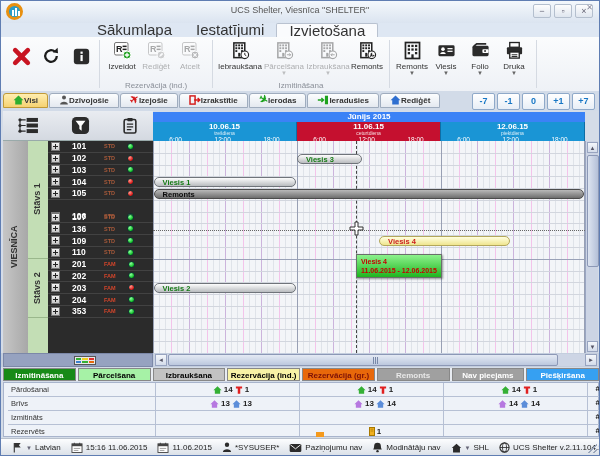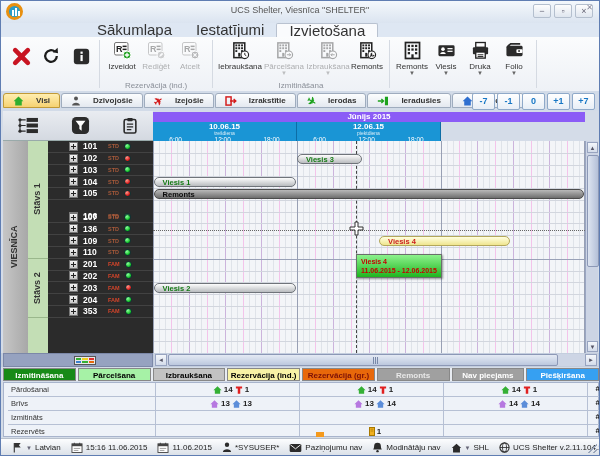--- a/index.html
+++ b/index.html
@@ -23,41 +23,41 @@
   .ribbon-group{position:relative;display:flex;flex-direction:column;padding:2px 4px 0;}
   .ribbon-group-row{display:flex;gap:2px;}
   .ribbon-btn{display:flex;flex-direction:column;align-items:center;width:42px;padding-top:2px;}
   .ribbon-btn.narrow{width:32px;}
   .ribbon-btn .lbl{font-size:8px;color:#333;margin-top:2px;white-space:nowrap;}
   .ribbon-btn .caret{font-size:6px;color:#666;line-height:4px;}
   .ribbon-btn.disabled{opacity:.38;filter:grayscale(1);}
   .ribbon-group-label{text-align:center;font-size:8px;color:#8a8f98;margin-top:auto;padding:2px 0 1px;}
   
   #filterbar{position:absolute;left:0;top:90px;width:100%;height:20px;background:#d2dbe8;display:flex;align-items:flex-start;padding:2px 0 0 2px;box-sizing:border-box;}
-  .ftab{display:flex;align-items:flex-start;gap:12px;font-size:8px;font-weight:bold;color:#333;background:linear-gradient(#fcfdfe,#e4e9f0);border:1px solid #9facbe;border-radius:3px 3px 0 0;padding:2px 9px;margin-right:1px;height:15px;box-sizing:border-box;}
+  .ftab{display:flex;align-items:flex-end;gap:0;font-size:8px;font-weight:bold;color:#333;background:linear-gradient(#fcfdfe,#e4e9f0);border:1px solid #9facbe;border-radius:3px 3px 0 0;padding:2px 9px;margin-right:1px;height:15px;box-sizing:border-box;}
   .ftab.active{background:linear-gradient(#ffeeb0,#f6d272);border-color:#c19a37;}
   #paging{position:absolute;right:4px;top:92px;display:flex;gap:2px;}
   .pagebtn{width:21px;height:15px;background:linear-gradient(#ffffff,#e8eef6);border:1px solid #8fa9c9;border-radius:2px;color:#1877c5;font-size:9px;font-weight:bold;text-align:center;line-height:14px;}
   
-  #monthbar{position:absolute;left:152px;top:111px;width:432px;height:10px;background:#8b5cf6;color:#fff;font-size:8px;font-weight:bold;text-align:center;line-height:10px;}
+  #monthbar{position:absolute;left:152px;top:111px;width:432px;height:10px;background:#3b82f6;color:#fff;font-size:8px;font-weight:bold;text-align:center;line-height:10px;}
   #dayrow{position:absolute;left:152px;top:121px;width:432px;height:19px;display:flex;}
   .daycell{width:144px;box-sizing:border-box;border-right:1px solid #0d6da5;color:#fff;background:#1a95d5;text-align:center;overflow:hidden;}
   .daycell.current{background:#c5102f;}
   .daycell .d{font-size:8px;font-weight:bold;line-height:8px;margin-top:1px;}
   .daycell .wd{font-size:5px;line-height:4px;opacity:.85;}
   .daycell .times{display:flex;justify-content:space-around;font-size:6.5px;line-height:7px;margin-top:1px;}
   
   #left-header{position:absolute;left:2px;top:110px;width:150px;height:30px;background:linear-gradient(#e9ecf1,#d4d9e1);border-bottom:1px solid #9aa;display:flex;align-items:center;justify-content:space-between;padding:0 14px;box-sizing:border-box;}
   #hotel-strip{position:absolute;left:2px;top:140px;width:25px;height:212px;background:linear-gradient(90deg,#c6c6c6,#a8a8a8);border-right:1px solid #888;}
   .vtext{writing-mode:vertical-rl;transform:rotate(180deg);font-size:9px;font-weight:bold;color:#333;position:absolute;left:6px;top:0;height:100%;text-align:center;}
   #floor-strip{position:absolute;left:27px;top:140px;width:20px;height:212px;background:#c3deb5;}
   .floorcell{position:absolute;left:0;width:100%;border-bottom:1px solid #9ab78c;box-sizing:border-box;}
   .floorcell .vtext{left:4px;}
   #room-rows{position:absolute;left:47px;top:140px;width:105px;height:212px;background:#2b2b2b;}
-  .roomrow{position:absolute;left:0;width:100%;display:flex;align-items:center;gap:5px;border-bottom:1px solid #424242;box-sizing:border-box;padding-left:21px;}
+  .roomrow{position:absolute;left:0;width:100%;display:flex;align-items:center;gap:12px;border-bottom:1px solid #424242;box-sizing:border-box;padding-left:3px;}
   .plusbox{width:7px;height:7px;background:linear-gradient(#f2f2f2,#c8c8c8);border:1px solid #777;position:relative;flex:none;}
   .plusbox::before,.plusbox::after{content:"";position:absolute;background:#222;}
   .plusbox::before{left:1px;right:1px;top:3px;height:1px;}
   .plusbox::after{top:1px;bottom:1px;left:3px;width:1px;}
   .roomnum{font-size:8.5px;font-weight:bold;color:#fff;width:20px;}
   .roomtype{font-size:5.5px;font-weight:bold;}
   .dot{width:7px;height:7px;border-radius:50%;flex:none;border:1px solid #133;box-sizing:border-box;}
   .dot.green{background:radial-gradient(circle at 35% 30%,#8effa0,#0ebd22 70%);}
   .dot.red{background:radial-gradient(circle at 35% 30%,#ff9a8e,#d41111 70%);}
   
@@ -324,39 +324,39 @@
                   <rect x="11" y="7.4" width="5.4" height="1.3" fill="#fff"></rect>
                   <rect x="11" y="10.2" width="5.4" height="1.3" fill="#fff"></rect>
                 </svg>
               </span>
               <span class="lbl">Viesis</span>
               <span class="caret">▼</span>
             </div>
             <div class="ribbon-btn narrow">
               <span class="ic">
                 <svg viewBox="0 0 20 20" width="19" height="19">
+                  <path d="M3 5.5 6 3h10" fill="none" stroke="#2b2b2b" stroke-width="1.8"></path>
+                  <rect x="1.5" y="5" width="17" height="11" rx="1.5" fill="#2b2b2b"></rect>
+                  <rect x="12" y="8.6" width="6.5" height="4" rx="1" fill="#fff"></rect>
+                  <circle cx="14.8" cy="10.6" r="1" fill="#2b2b2b"></circle>
+                </svg>
+              </span>
+              <span class="lbl">Folio</span>
+              <span class="caret">▼</span>
+            </div>
+            <div class="ribbon-btn narrow">
+              <span class="ic">
+                <svg viewBox="0 0 20 20" width="19" height="19">
                   <rect x="5" y="1.6" width="10" height="5" fill="#fff" stroke="#222" stroke-width="1.4"></rect>
                   <rect x="2" y="6.6" width="16" height="7.4" rx="1" fill="#2b2b2b"></rect>
                   <rect x="5" y="11.6" width="10" height="6.4" fill="#fff" stroke="#222" stroke-width="1.4"></rect>
                   <path d="M7 14.5h6M7 16.3h6" stroke="#222"></path>
                 </svg>
               </span>
               <span class="lbl">Druka</span>
-              <span class="caret">▼</span>
-            </div>
-            <div class="ribbon-btn narrow">
-              <span class="ic">
-                <svg viewBox="0 0 20 20" width="19" height="19">
-                  <path d="M3 5.5 6 3h10" fill="none" stroke="#2b2b2b" stroke-width="1.8"></path>
-                  <rect x="1.5" y="5" width="17" height="11" rx="1.5" fill="#2b2b2b"></rect>
-                  <rect x="12" y="8.6" width="6.5" height="4" rx="1" fill="#fff"></rect>
-                  <circle cx="14.8" cy="10.6" r="1" fill="#2b2b2b"></circle>
-                </svg>
-              </span>
-              <span class="lbl">Folio</span>
               <span class="caret">▼</span>
             </div>
           </div>
           <div class="ribbon-group-label"></div>
         </div>
         <div class="ribbon-sep"></div>
       </div>
   </div>
 
   <div id="filterbar">
@@ -418,20 +418,29 @@
       <div class="pagebtn">0</div>
       <div class="pagebtn">+1</div>
       <div class="pagebtn">+7</div>
     </div>
 
   <div id="monthbar">Jūnijs 2015</div>
   <div id="dayrow">
       <div class="daycell">
         <div class="d">10.06.15</div>
         <div class="wd">trešdiena</div>
+        <div class="times">
+          <span>6:00</span>
+          <span>12:00</span>
+          <span>18:00</span>
+        </div>
+      </div>
+      <div class="daycell current">
+        <div class="d">11.06.15</div>
+        <div class="wd">ceturtdiena</div>
         <div class="times">
           <span>6:00</span>
           <span>12:00</span>
           <span>18:00</span>
         </div>
       </div>
       <div class="daycell">
         <div class="d">12.06.15</div>
         <div class="wd">piektdiena</div>
         <div class="times">

